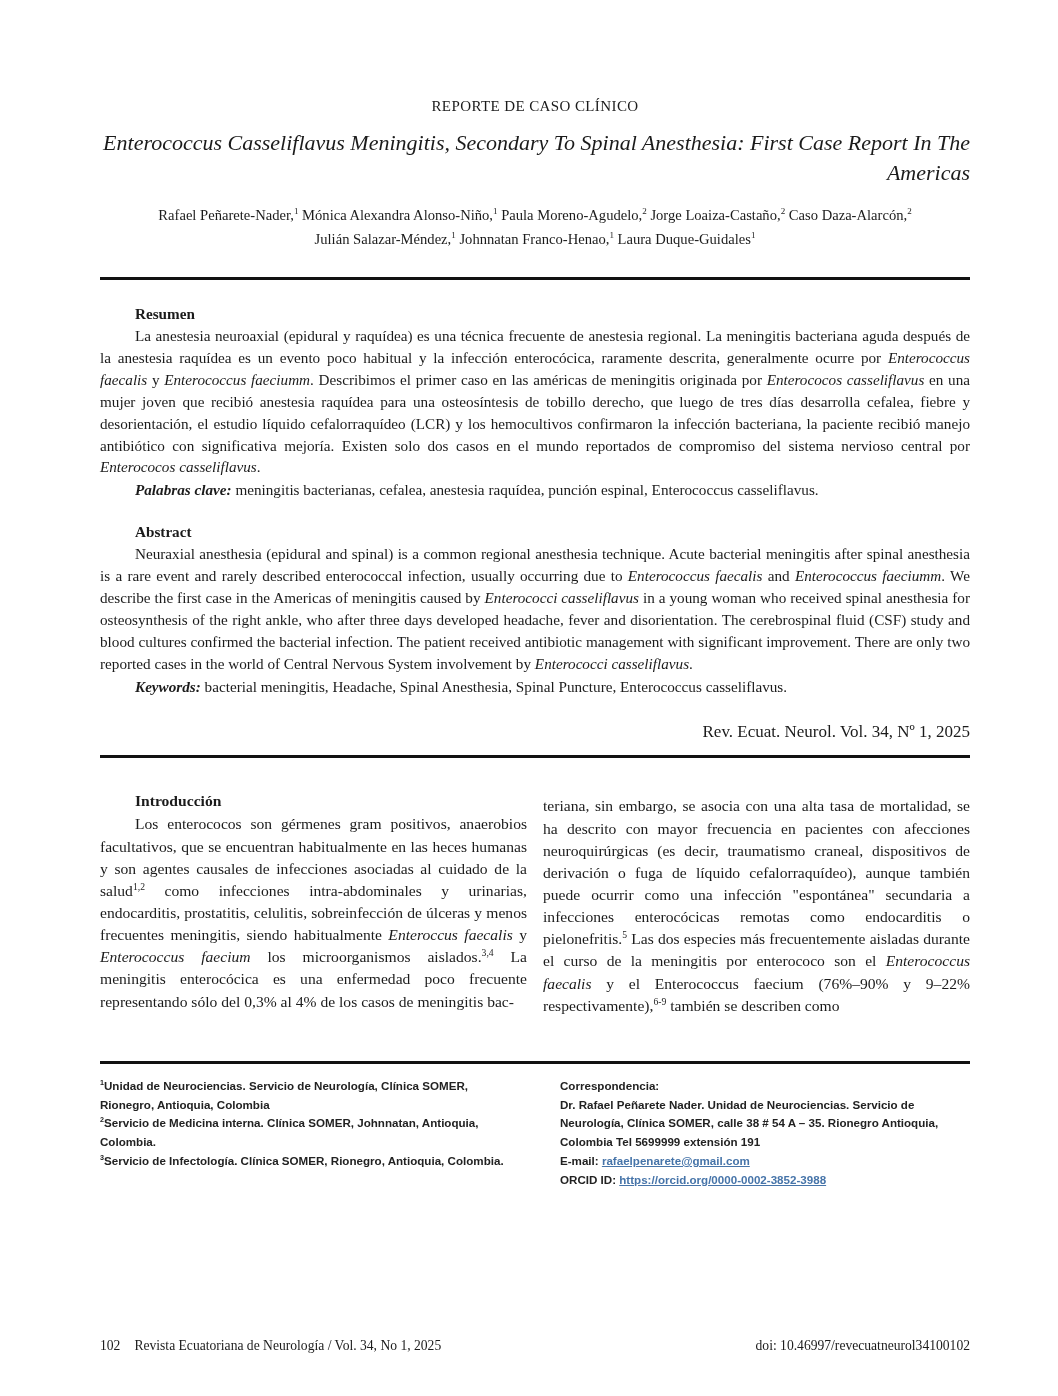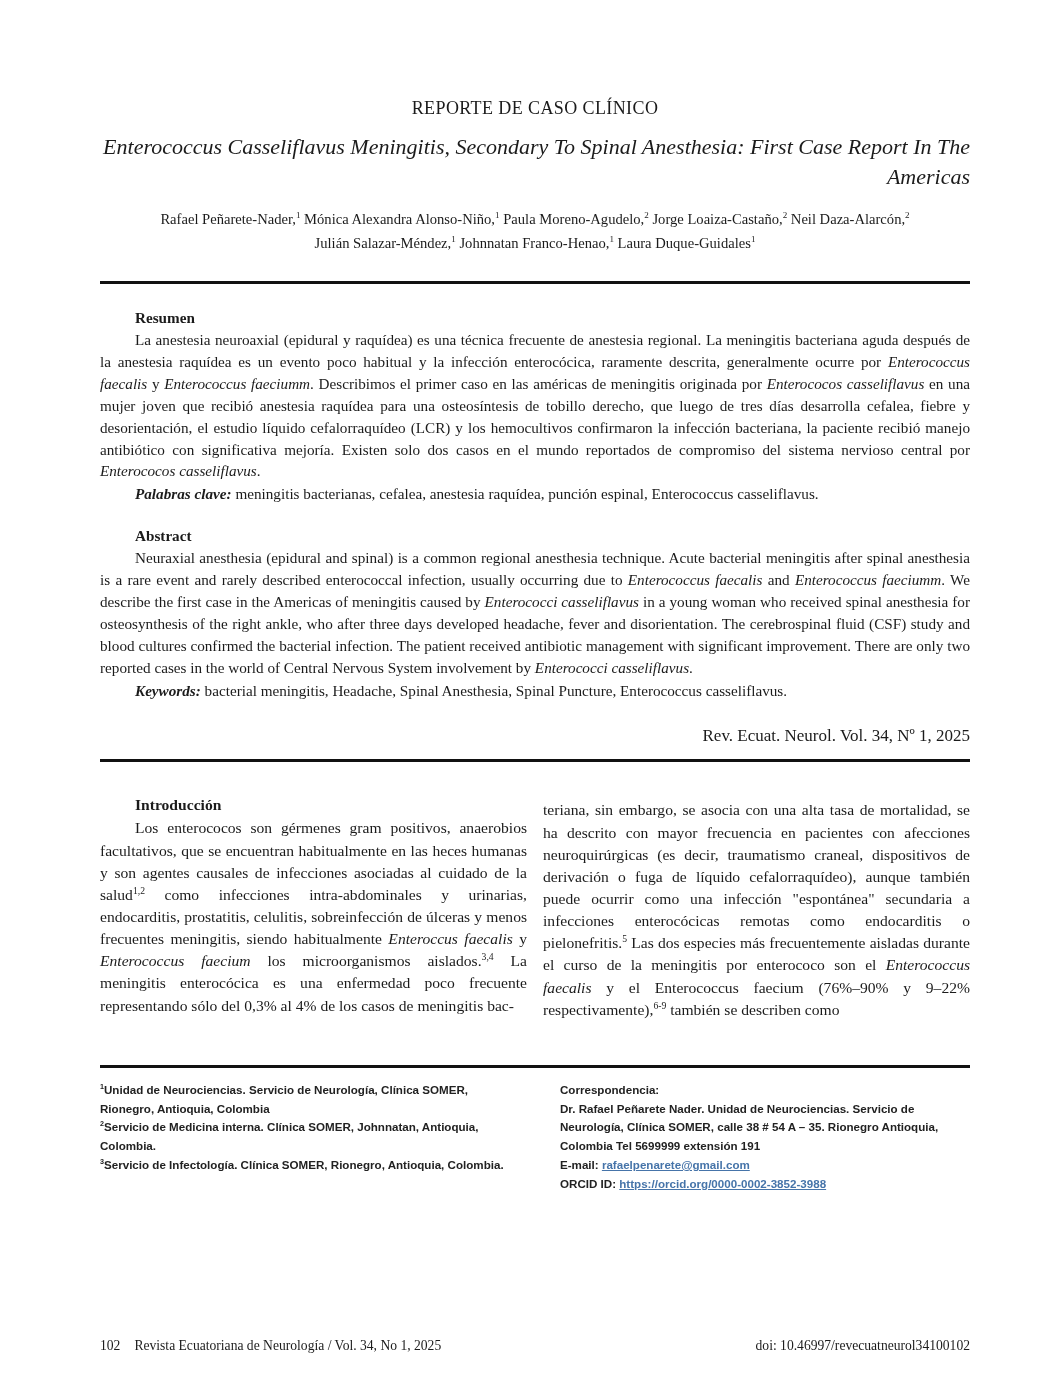--- a/index.html
+++ b/index.html
@@ -11,21 +11,21 @@
     height: 1396px;
     margin: 0 auto;
     background: #ffffff;
     overflow: hidden;
   }
   .content { padding: 0 88px 0 100px; }
 
   .category {
     margin-top: 98px;
     text-align: center;
-    font-size: 18px;
+    font-size: 15px;
     letter-spacing: 0.4px;
   }
   .title {
     margin-top: 32px;
     text-align: center;
     font-size: 24.5px;
     line-height: 1.38;
     font-weight: normal;
   }
   .subtitle {
@@ -128,21 +128,21 @@
 
 <div class="page">
   <div class="content">
 
     <div class="category">REPORTE DE CASO CLÍNICO</div>
 
 
     <div class="subtitle">Enterococcus Casseliflavus Meningitis, Secondary To Spinal Anesthesia: First Case Report In The Americas</div>
 
     <div class="authors">
-      <div><span>Rafael Peñarete-Nader,</span><sup>1</sup><span> Mónica Alexandra Alonso-Niño,</span><sup>1</sup><span> Paula Moreno-Agudelo,</span><sup>2</sup><span> Jorge Loaiza-Castaño,</span><sup>2</sup><span> Neil Daza-Alarcón,</span><sup>2</sup></div>
+      <div><span>Rafael Peñarete-Nader,</span><sup>1</sup><span> Mónica Alexandra Alonso-Niño,</span><sup>1</sup><span> Paula Moreno-Agudelo,</span><sup>2</sup><span> Jorge Loaiza-Castaño,</span><sup>2</sup><span> Caso Daza-Alarcón,</span><sup>2</sup></div>
       <div><span>Julián Salazar-Méndez,</span><sup>1</sup><span> Johnnatan Franco-Henao,</span><sup>1</sup><span> Laura Duque-Guidales</span><sup>1</sup></div>
     </div>
 
     <hr class="rule">
 
     <div>
       <div class="abs-heading">Resumen</div>
       <p class="abs-para"><span>La anestesia neuroaxial (epidural y raquídea) es una técnica frecuente de anestesia regional. La meningitis bacteriana aguda después de la anestesia raquídea es un evento poco habitual y la infección enterocócica, raramente descrita, generalmente ocurre por </span><span style="font-style: italic;">Enterococcus faecalis</span><span> y </span><span style="font-style: italic;">Enterococcus faeciumm</span><span>. Describimos el primer caso en las américas de meningitis originada por </span><span style="font-style: italic;">Enterococos casseliflavus</span><span> en una mujer joven que recibió anestesia raquídea para una osteosíntesis de tobillo derecho, que luego de tres días desarrolla cefalea, fiebre y desorientación, el estudio líquido cefalorraquídeo (LCR) y los hemocultivos confirmaron la infección bacteriana, la paciente recibió manejo antibiótico con significativa mejoría. Existen solo dos casos en el mundo reportados de compromiso del sistema nervioso central por </span><span style="font-style: italic;">Enterococos casseliflavus</span><span>.</span></p>
       <p class="kw-line"><span class="kw-label">Palabras clave:</span><span> meningitis bacterianas, cefalea, anestesia raquídea, punción espinal, Enterococcus casseliflavus.</span></p>
     </div>

